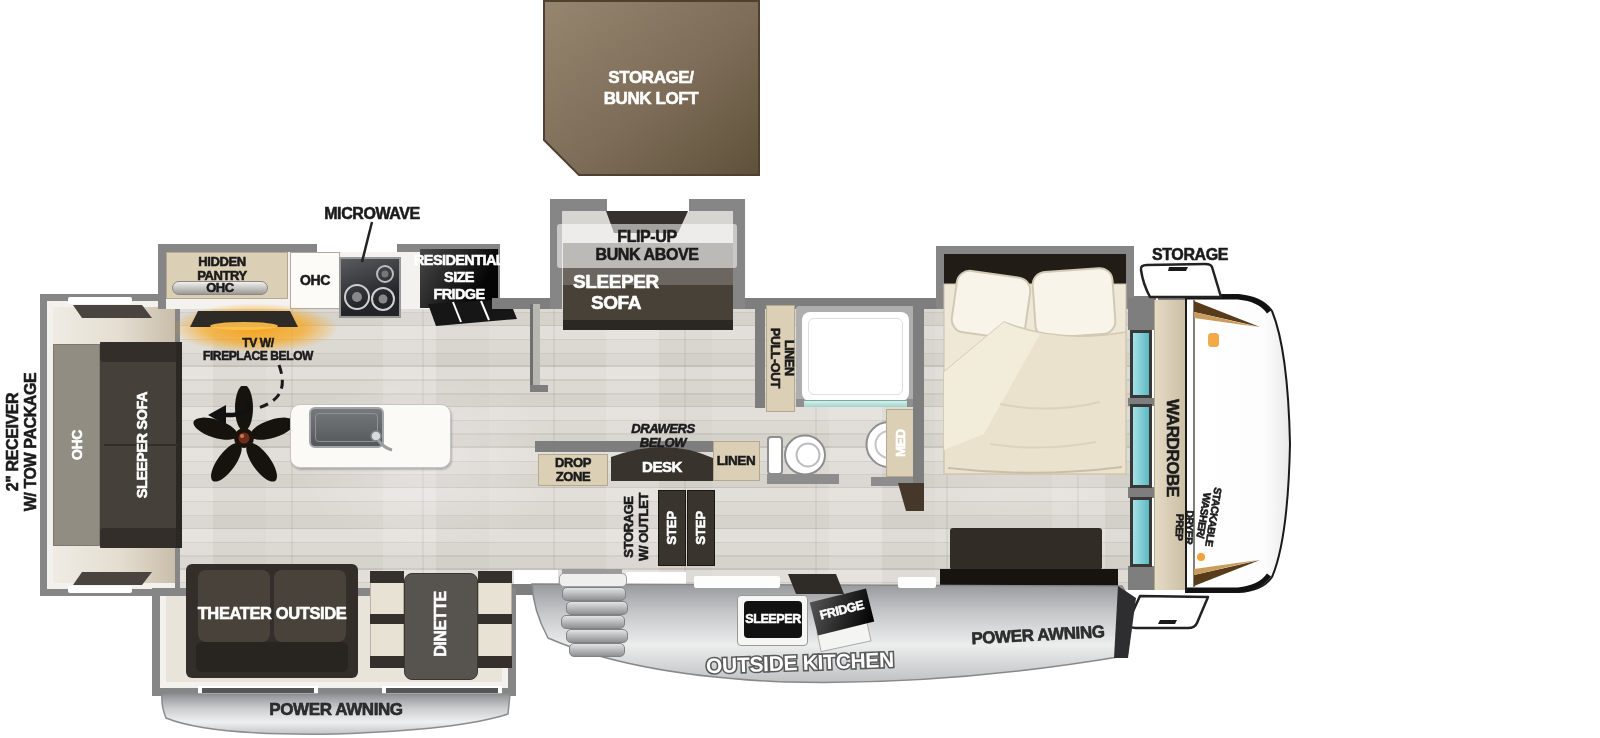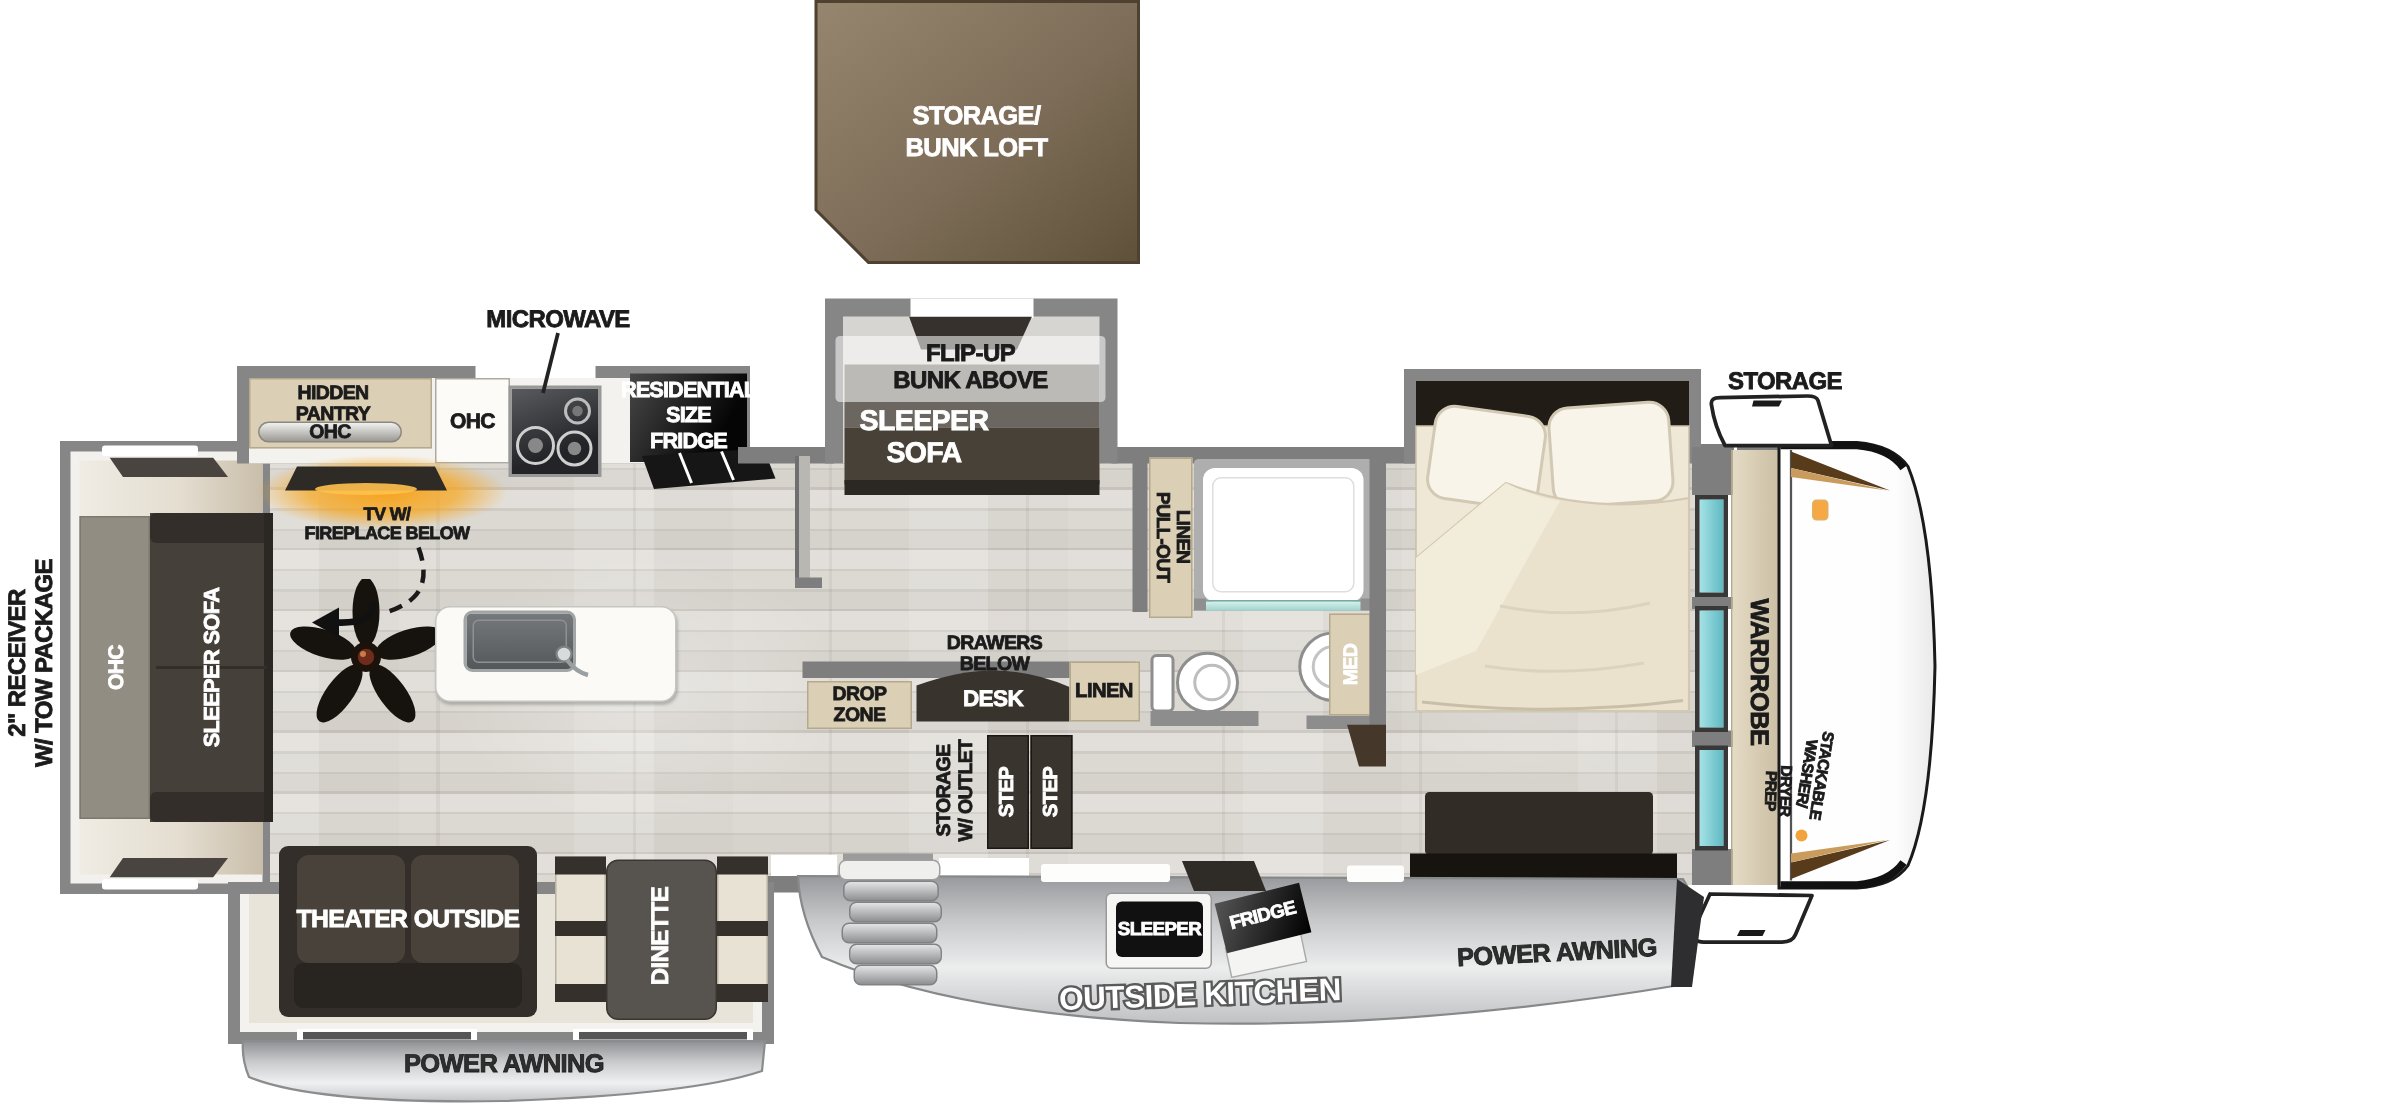--- a/index.html
+++ b/index.html
@@ -188,21 +188,21 @@
 <div class="wall" style="left:535px;top:441px;width:222px;height:11px;"></div>
 
 <div class="tan" style="left:538px;top:454px;width:70px;height:32px;"></div>
 <div class="lb" style="left:573px;top:470px;font-size:13px;">DROP<br>ZONE</div>
 
 <svg class="abs" style="left:609px;top:444px;" width="106" height="38" viewBox="0 0 106 38">
   <path d="M 2,37 L 2,13 Q 30,3 53,3 Q 79,3 104,14 L 104,37 Z" fill="#39332d"></path>
 </svg>
 <div class="lw" style="left:662px;top:467px;font-size:15px;">DESK</div>
 
-<div class="lb" style="left:663px;top:436px;font-size:13px;">DRAWERS<br>BELOW</div>
+<div class="lb" style="left:663px;top:436px;font-size:13px;font-style:italic;">DRAWERS<br>BELOW</div>
 
 <div class="tan" style="left:713px;top:441px;width:47px;height:40px;"></div>
 <div class="lb" style="left:736px;top:461px;font-size:13.5px;">LINEN</div>
 
 <div class="lb" style="left:637px;top:527px;font-size:13px;transform:translate(-50%,-50%) rotate(-90deg);line-height:1.15;">STORAGE<br>W/ OUTLET</div>
 
 <div class="abs" style="left:658px;top:490px;width:28px;height:76px;background:#3a342e;border:1px solid #191613;box-sizing:border-box;"></div>
 <div class="lw" style="left:672px;top:528px;font-size:13.5px;transform:translate(-50%,-50%) rotate(-90deg);">STEP</div>
 <div class="abs" style="left:687px;top:490px;width:28px;height:76px;background:#3a342e;border:1px solid #191613;box-sizing:border-box;"></div>
 <div class="lw" style="left:701px;top:528px;font-size:13.5px;transform:translate(-50%,-50%) rotate(-90deg);">STEP</div>

